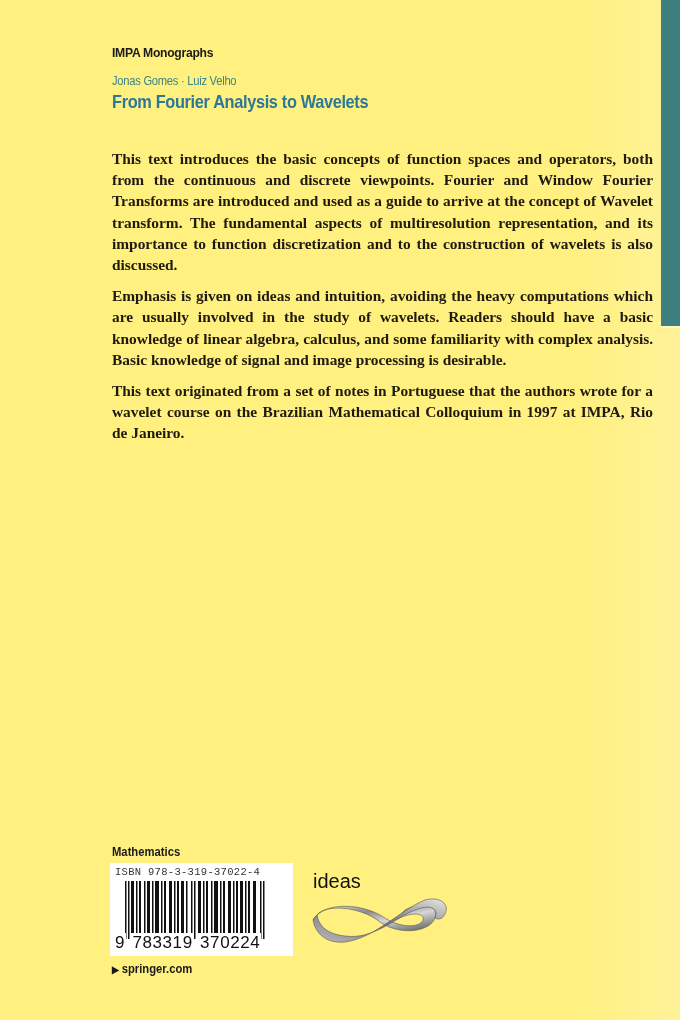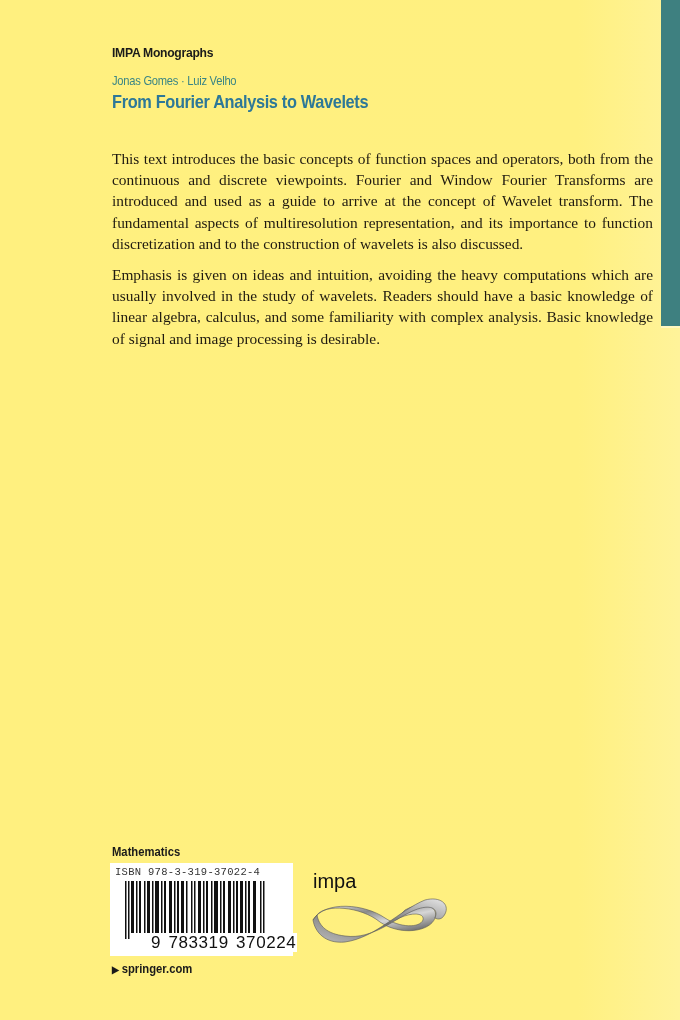--- a/index.html
+++ b/index.html
@@ -30,42 +30,42 @@
       position: absolute; left: 112px; top: 91px;
       font-family: "Liberation Sans", sans-serif; font-weight: bold;
       font-size: 19px; color: #2d7898; letter-spacing: -0.4px;
       transform: scaleX(0.86); transform-origin: left;
       white-space: nowrap;
     }
     .blurb {
       position: absolute; left: 112px; top: 148px; width: 541px;
       font-size: 15.4px; line-height: 21.2px; text-align: justify;
     }
-    .blurb p { margin: 0 0 10px 0; }
+    .blurb p { margin: 0 0 10px 0; font-weight: bold; }
     .subject {
       position: absolute; left: 112px; top: 845px;
       font-family: "Liberation Sans", sans-serif; font-weight: bold;
       font-size: 12.5px; color: #1a1a1a;
       transform: scaleX(0.9); transform-origin: left;
     }
     .barcode-box {
       position: absolute; left: 110px; top: 863px; width: 183px; height: 93px;
       background: #ffffff;
     }
     .isbn-text {
       position: absolute; left: 5px; top: 3px;
       font-family: "Liberation Mono", monospace; font-size: 10.5px; color: #333;
       letter-spacing: 0.3px; white-space: nowrap;
     }
     .bars {
       position: absolute; left: 15px; top: 18px; width: 140px; height: 58px;
     }
     .barcode-digits {
       position: absolute; left: 4px; top: 70px; font-family: "Liberation Sans", sans-serif;
-      font-size: 17px; color: #111; white-space: nowrap; letter-spacing: 0.6px; margin-left: 36px;
+      font-size: 17px; color: #111; white-space: nowrap; letter-spacing: 0.6px;
     }
     .barcode-digits span { background: #fff; padding: 0 1px; }
     .springer {
       position: absolute; left: 112px; top: 962px;
       font-family: "Liberation Sans", sans-serif; font-weight: bold;
       font-size: 12.5px; color: #1a1a1a;
       transform: scaleX(0.9); transform-origin: left;
     }
     .springer .arrow { font-size: 10px; margin-right: 3px; }
     .impa-logo { position: absolute; left: 305px; top: 870px; width: 150px; height: 80px; }
@@ -79,20 +79,21 @@
 
 <div class="spine-strip"></div>
 
 <div class="series">IMPA Monographs</div>
 <div class="authors">Jonas Gomes · Luiz Velho</div>
 <div class="title">From Fourier Analysis to Wavelets</div>
 
 <div class="blurb">
   <p>This text introduces the basic concepts of function spaces and operators, both from the continuous and discrete viewpoints. Fourier and Window Fourier Transforms are introduced and used as a guide to arrive at the concept of Wavelet transform. The fundamental aspects of multiresolution representation, and its importance to function discretization and to the construction of wavelets is also discussed.</p>
   <p>Emphasis is given on ideas and intuition, avoiding the heavy computations which are usually involved in the study of wavelets. Readers should have a basic knowledge of linear algebra, calculus, and some familiarity with complex analysis. Basic knowledge of signal and image processing is desirable.</p>
+  <p>This text originated from a set of notes in Portuguese that the authors wrote for a wavelet course on the Brazilian Mathematical Colloquium in 1997 at IMPA, Rio de Janeiro.</p>
 </div>
 
 <div class="subject">Mathematics</div>
 
 <div class="barcode-box">
   <div class="isbn-text">ISBN 978-3-319-37022-4</div>
   <svg class="bars" viewBox="0 0 140 58" preserveAspectRatio="none">
     <g fill="#111">
       <rect x="0" y="0" width="1.5" height="58"></rect>
         <rect x="3" y="0" width="1.5" height="58"></rect>
@@ -135,21 +136,21 @@
     <span>783319</span>
     <span>370224</span>
   </div>
 </div>
 
 <div class="springer">
   <span class="arrow">▶</span><span>springer.com</span>
 </div>
 
 <div class="impa-logo">
-  <div class="impa-word">impa</div>
+  <div class="impa-word">ideas</div>
   <svg width="150" height="80" viewBox="0 0 150 80" style="position:absolute;left:0;top:0;">
     <defs>
       <linearGradient id="steel" x1="0" y1="0" x2="1" y2="1">
         <stop offset="0" stop-color="#f2f2f2"></stop>
         <stop offset="0.35" stop-color="#8a8a8a"></stop>
         <stop offset="0.6" stop-color="#d6d6d6"></stop>
         <stop offset="1" stop-color="#555"></stop>
       </linearGradient>
       <linearGradient id="steel2" x1="1" y1="0" x2="0" y2="1">
         <stop offset="0" stop-color="#e8e8e8"></stop>

